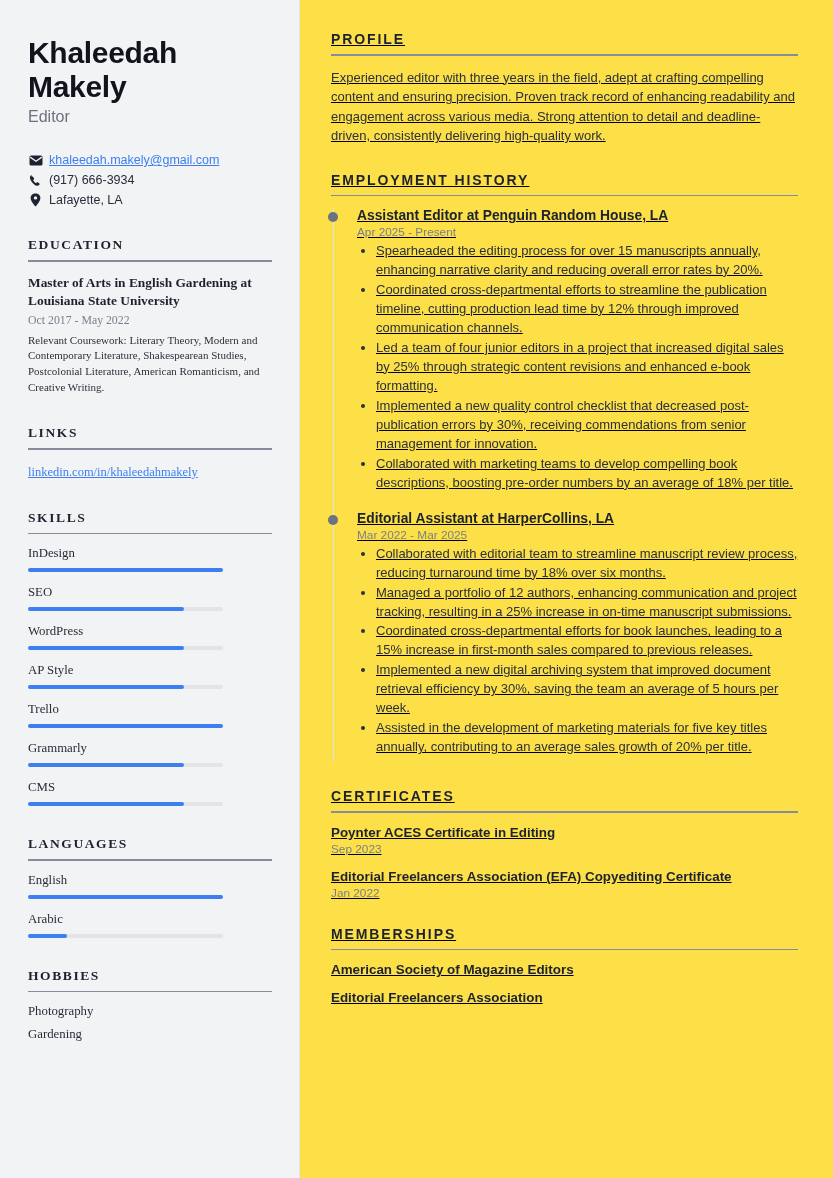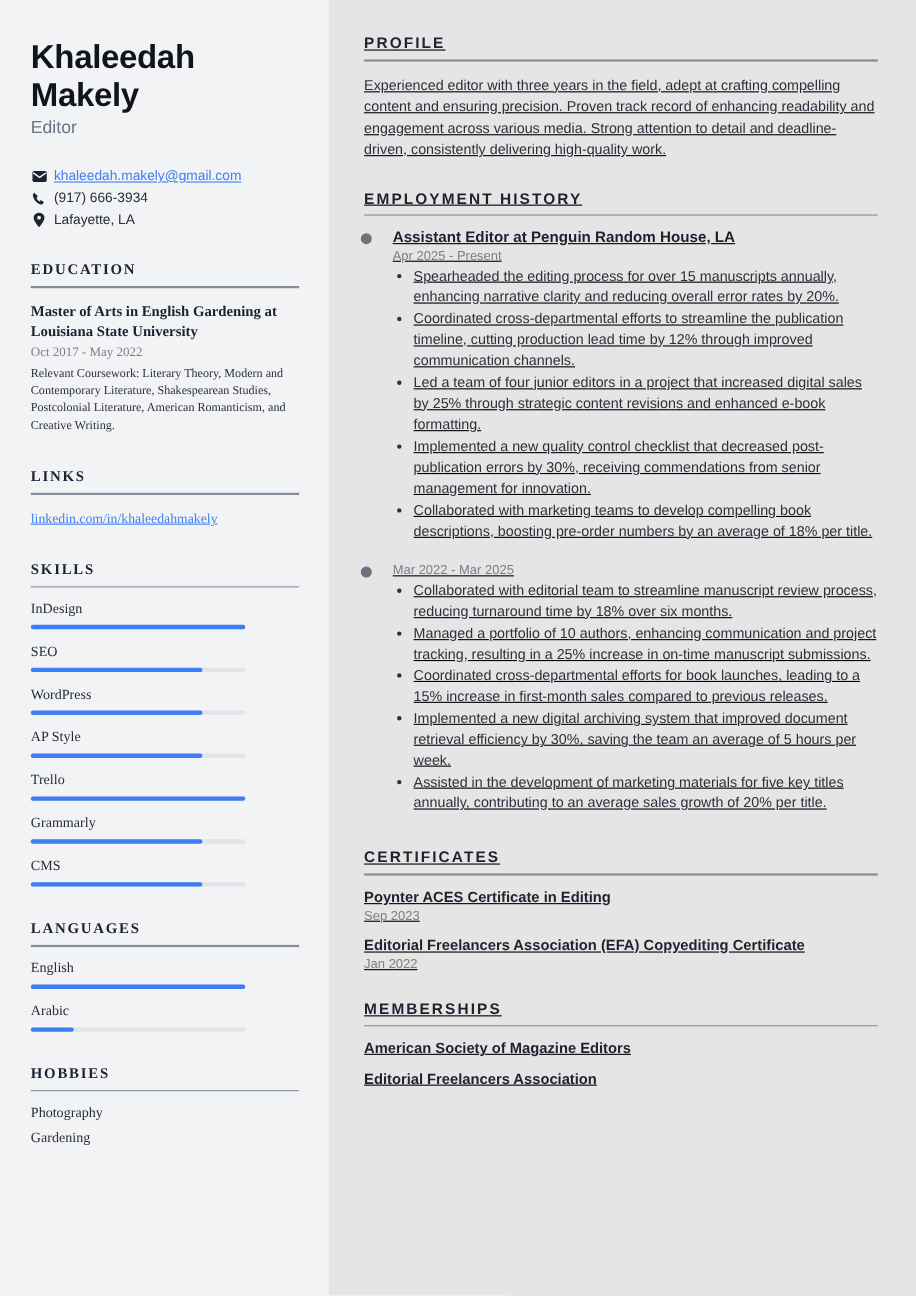--- a/index.html
+++ b/index.html
@@ -9,21 +9,21 @@
     height: 1178px;
     background: #ffffff;
     font-family: "Liberation Sans", sans-serif;
   }
 
   #resume {
     position: relative;
     width: 833px;
     height: 1178px;
     display: flex;
-    background: #e5e5e5;
+    background: #fde047;
     overflow: hidden;
   }
 
   
   .sidebar {
     width: 300px;
     min-width: 300px;
     background: #f2f3f5;
     padding: 36px 27px 20px 28px;
     border-right: 1px solid #e3e5e9;
@@ -381,24 +381,25 @@
             <ul>
               <li>Spearheaded the editing process for over 15 manuscripts annually, enhancing narrative clarity and reducing overall error rates by 20%.</li>
               <li>Coordinated cross-departmental efforts to streamline the publication timeline, cutting production lead time by 12% through improved communication channels.</li>
               <li>Led a team of four junior editors in a project that increased digital sales by 25% through strategic content revisions and enhanced e-book formatting.</li>
               <li>Implemented a new quality control checklist that decreased post-publication errors by 30%, receiving commendations from senior management for innovation.</li>
               <li>Collaborated with marketing teams to develop compelling book descriptions, boosting pre-order numbers by an average of 18% per title.</li>
             </ul>
           </div>
           <div class="job">
             <span class="job-dot"></span>
+            <div class="job-title-line">Editorial Assistant at HarperCollins, LA</div>
             <div class="job-date">Mar 2022 - Mar 2025</div>
             <ul>
               <li>Collaborated with editorial team to streamline manuscript review process, reducing turnaround time by 18% over six months.</li>
-              <li>Managed a portfolio of 10 authors, enhancing communication and project tracking, resulting in a 25% increase in on-time manuscript submissions.</li>
+              <li>Managed a portfolio of 12 authors, enhancing communication and project tracking, resulting in a 25% increase in on-time manuscript submissions.</li>
               <li>Coordinated cross-departmental efforts for book launches, leading to a 15% increase in first-month sales compared to previous releases.</li>
               <li>Implemented a new digital archiving system that improved document retrieval efficiency by 30%, saving the team an average of 5 hours per week.</li>
               <li>Assisted in the development of marketing materials for five key titles annually, contributing to an average sales growth of 20% per title.</li>
             </ul>
           </div>
         </div>
     </section>
 
     <section class="main-section">
       <div class="main-head">CERTIFICATES</div>

